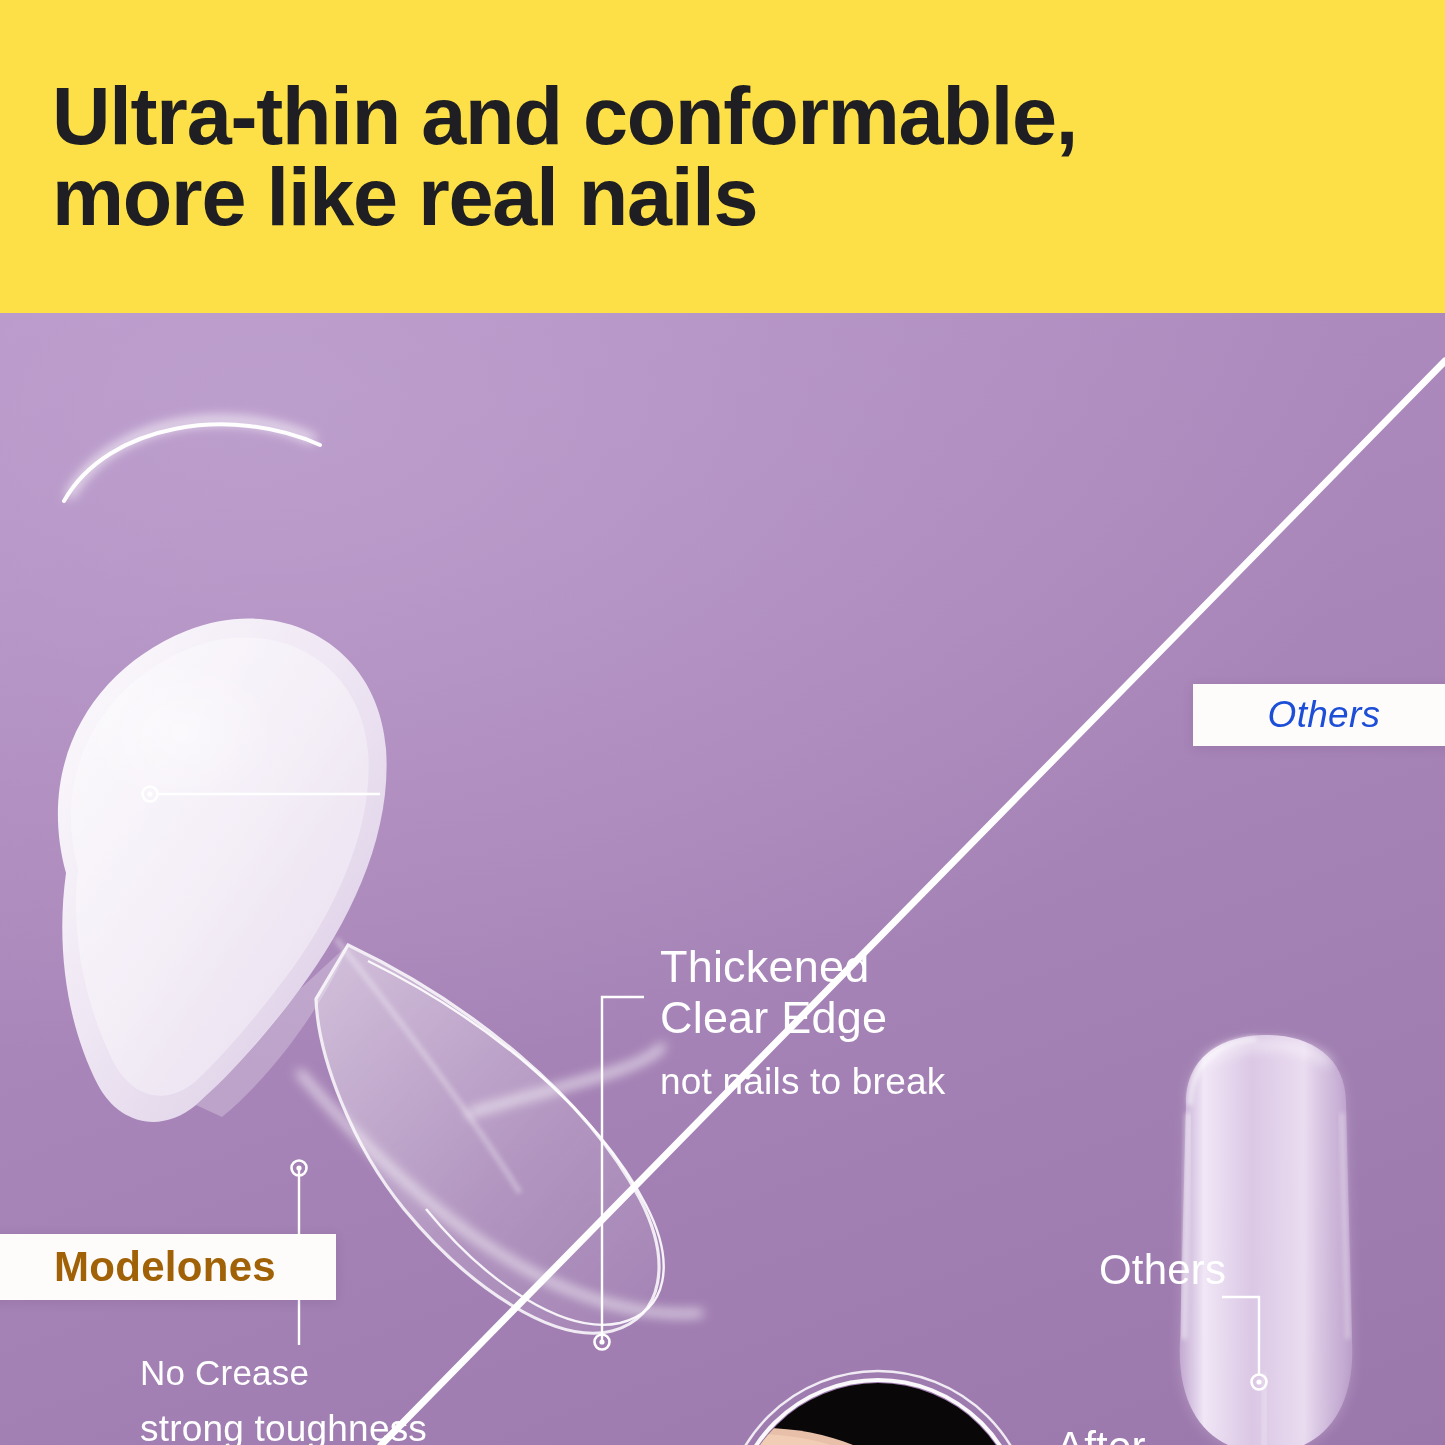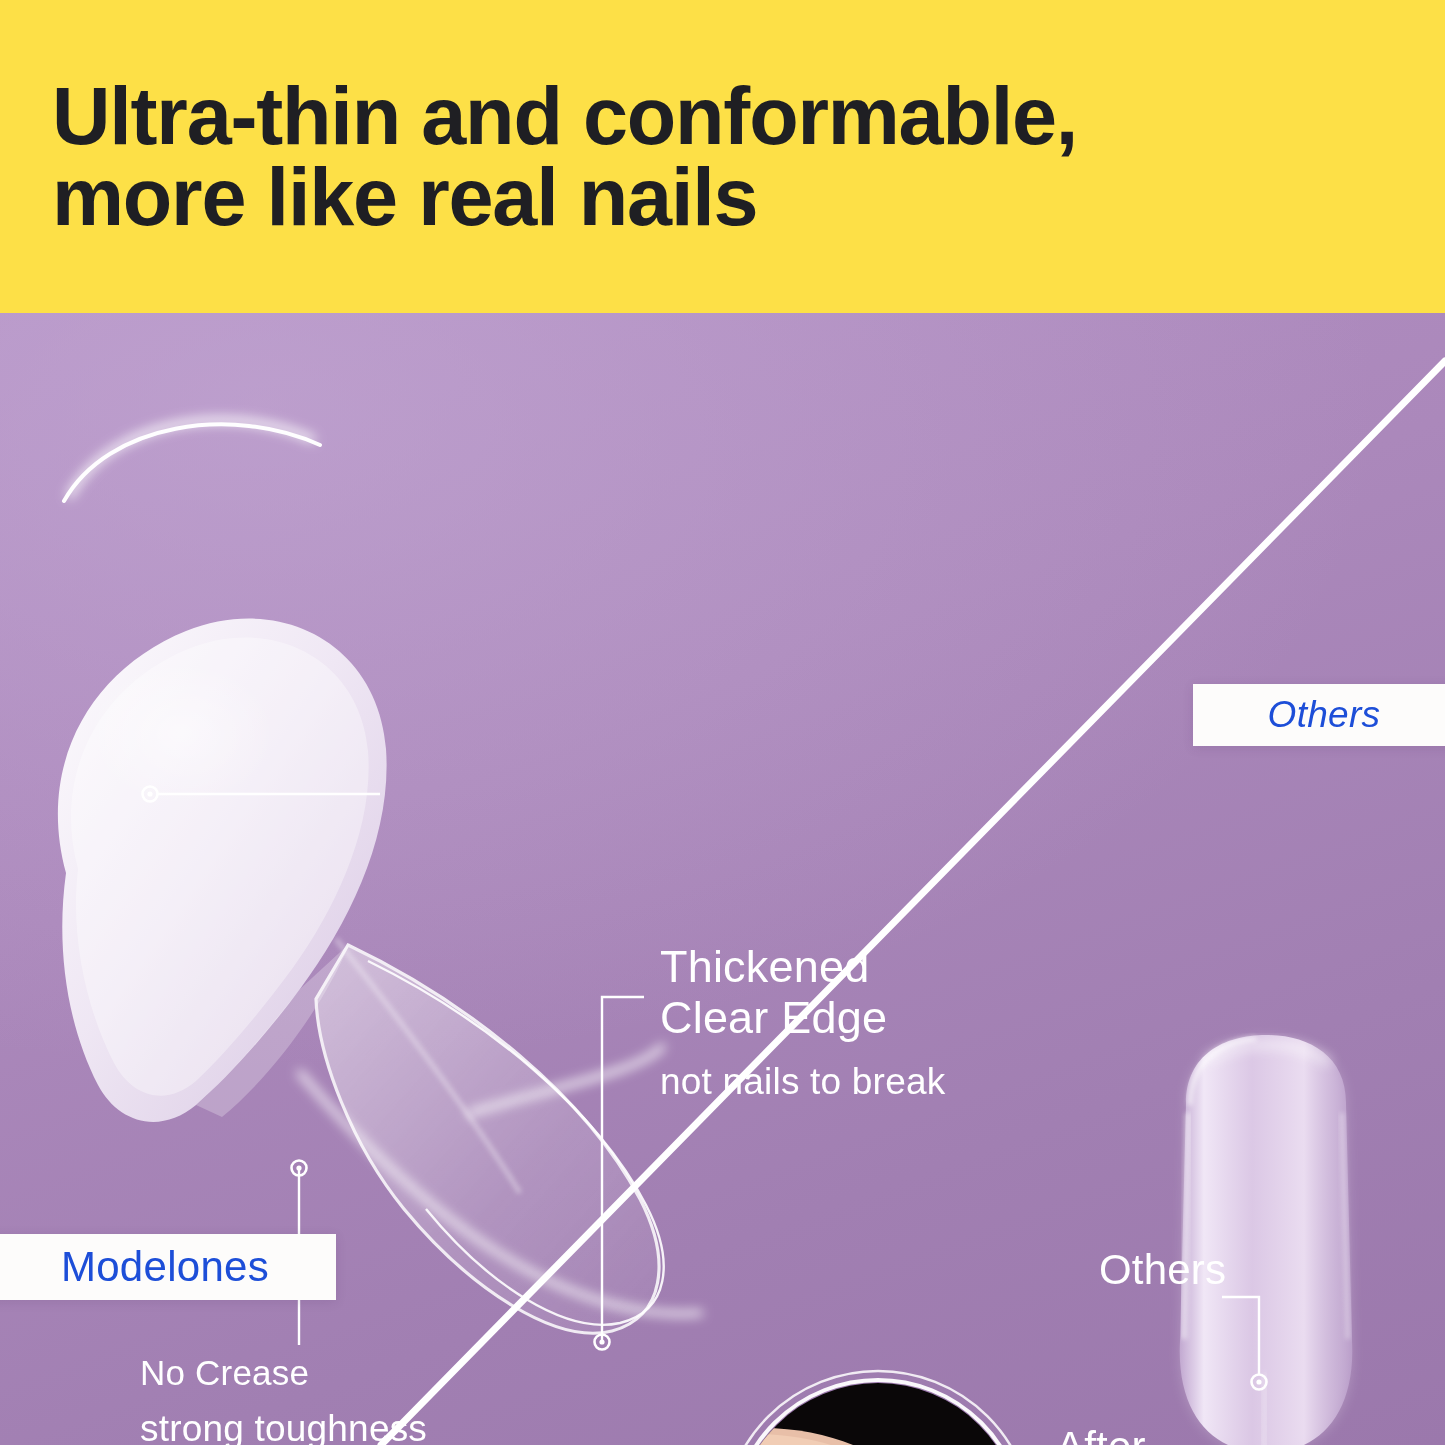--- a/index.html
+++ b/index.html
@@ -50,21 +50,21 @@
     background:#fdfcfb;
     display:flex;align-items:center;
     box-sizing:border-box;
     box-shadow:0 2px 10px rgba(70,40,90,0.13);
   }
   .badge-modelones{
     left:-16px;top:921px;width:352px;height:66px;
     justify-content:center;padding-left:10px;
   }
   .badge-modelones span{
-    color:#1d4ed8;font-size:42px;font-weight:normal;letter-spacing:0.3px;
+    color:#a16207;font-size:42px;font-weight:bold;letter-spacing:0.3px;
     font-family:"Liberation Sans",sans-serif;
   }
   .badge-others{
     left:1193px;top:371px;width:268px;height:62px;
     justify-content:center;padding-right:6px;
   }
   .badge-others span{
     color:#1d4ed8;font-size:37px;letter-spacing:0.3px;
     font-family:"Liberation Sans",sans-serif;
     font-style:italic;

